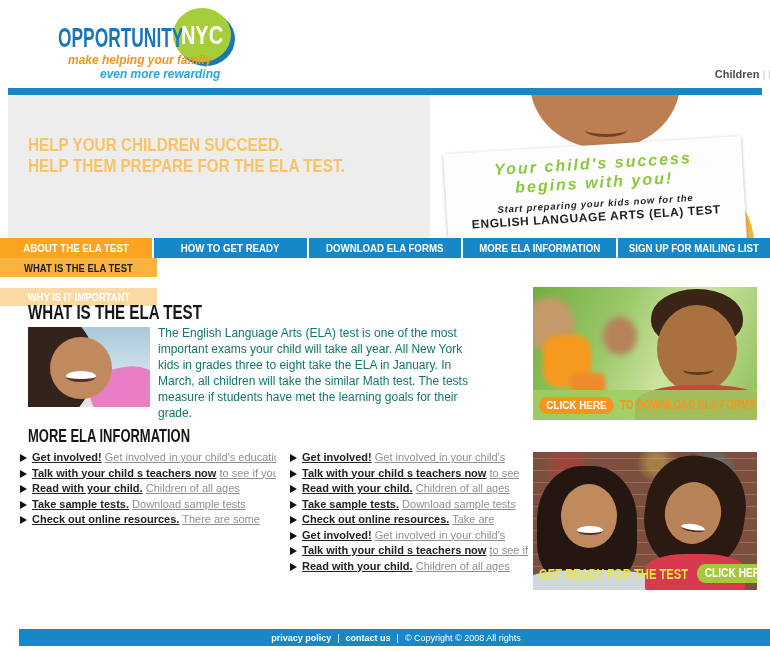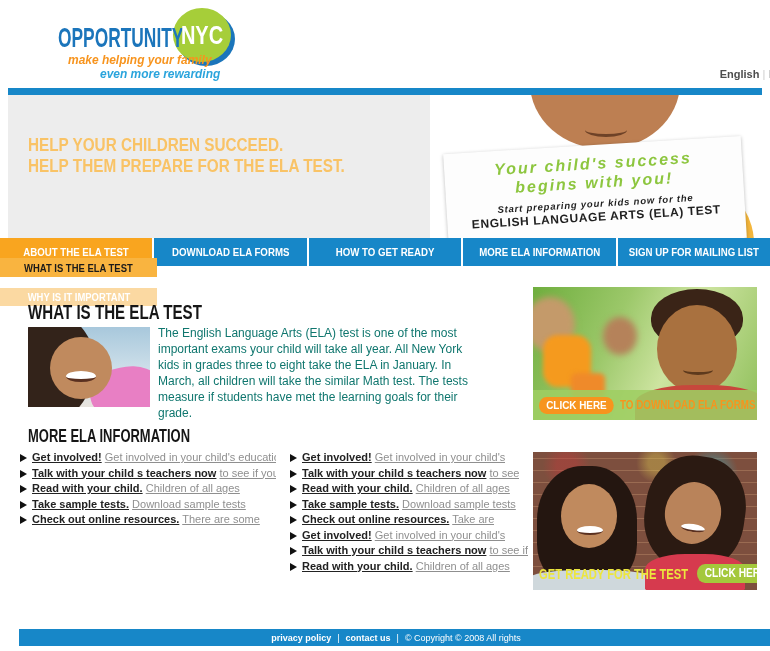--- a/index.html
+++ b/index.html
@@ -30,21 +30,21 @@
   .hero-photo { position:absolute; right:0; top:0; width:332px; height:143px; background:#fff; overflow:hidden; }
   .boy-head { position:absolute; left:100px; top:-78px; width:150px; height:132px; background:#bd7f52; border-radius:50%; }
   .boy-smile { position:absolute; left:155px; top:28px; width:42px; height:14px; border-bottom:3px solid #6e4227; border-radius:50%; }
   .boy-shirt { position:absolute; left:28px; top:58px; width:296px; height:120px; background:#f4b63b; border-radius:45% 45% 0 0 / 75% 75% 0 0; }
   .sign { position:absolute; left:16px; top:50px; width:298px; height:102px; background:#fdfdfd; transform:rotate(-3.5deg); box-shadow:0 1px 4px rgba(0,0,0,0.28); padding-top:9px; text-align:center; }
   .sign-l1, .sign-l2 { font-size:16px; font-style:italic; color:#8dc63f; letter-spacing:2px; line-height:19px; font-weight:bold; }
   .sign-l3 { margin-top:6px; font-size:9.5px; font-style:italic; color:#1f1f1f; letter-spacing:0.8px; font-weight:bold; }
   .sign-l4 { margin-top:1px; font-size:12px; color:#1f1f1f; letter-spacing:0.6px; font-weight:bold; }
 
   
-  .mainnav { position:absolute; left:0; top:238px; width:770px; height:28px; display:flex; gap:2px; }
+  .mainnav { position:absolute; left:0; top:238px; width:770px; height:20px; display:flex; gap:2px; }
   .nav-tab { flex:1; background:#1787c8; color:#fff; font-size:11px; font-weight:bold; display:flex; align-items:center; justify-content:center; cursor:pointer; }
   .nav-tab.active { background:#f9a51f; }
   .nav-tab span { display:inline-block; transform:scaleX(0.88); white-space:nowrap; }
   .subnav-item { position:absolute; left:0; width:157px; height:19px; display:flex; align-items:center; justify-content:center; font-size:10.5px; font-weight:bold; cursor:pointer; }
   .subnav-item span { display:inline-block; transform:scaleX(0.9); white-space:nowrap; }
   .subnav-1 { top:258px; background:#f9b440; color:#1a1a1a; }
   .subnav-2 { top:288px; height:18px; background:#fbd9a2; color:#fff; }
 
   
   .h-what { position:absolute; left:28px; top:300px; font-size:21px; font-weight:bold; color:#161616; white-space:nowrap; transform:scaleX(0.72); transform-origin:0 0; }
@@ -111,21 +111,21 @@
   <header class="header">
     <div class="logo">
       <div class="logo-ellipse-shadow"></div>
       <div class="logo-ellipse"></div>
       <div class="logo-title">OPPORTUNITY</div>
       <div class="logo-nyc">NYC</div>
       <div class="tagline1">make helping your family</div>
       <div class="tagline2">even more rewarding</div>
     </div>
     <div class="lang">
-      <span class="lang-en">English</span><span class="lang-sep">|</span><span class="lang-es">Espanol</span>
+      <span class="lang-en">Children</span><span class="lang-sep">|</span><span class="lang-es">Espanol</span>
     </div>
   </header>
 
   <div class="blue-divider"></div>
 
   <section class="hero">
     <div class="hero-headline">
       <div>HELP YOUR CHILDREN SUCCEED.</div>
       <div>HELP THEM PREPARE FOR THE ELA TEST.</div>
     </div>
@@ -140,24 +140,24 @@
         <div class="sign-l4">ENGLISH LANGUAGE ARTS (ELA) TEST</div>
       </div>
     </div>
   </section>
 
   <nav class="mainnav">
     <div class="nav-tab active">
         <span>ABOUT THE ELA TEST</span>
       </div>
     <div class="nav-tab">
+        <span>HOW TO GET READY</span>
+      </div>
+    <div class="nav-tab">
         <span>DOWNLOAD ELA FORMS</span>
-      </div>
-    <div class="nav-tab">
-        <span>HOW TO GET READY</span>
       </div>
     <div class="nav-tab">
         <span>MORE ELA INFORMATION</span>
       </div>
     <div class="nav-tab">
         <span>SIGN UP FOR MAILING LIST</span>
       </div>
   </nav>
 
   <div class="subnav-item subnav-1">

